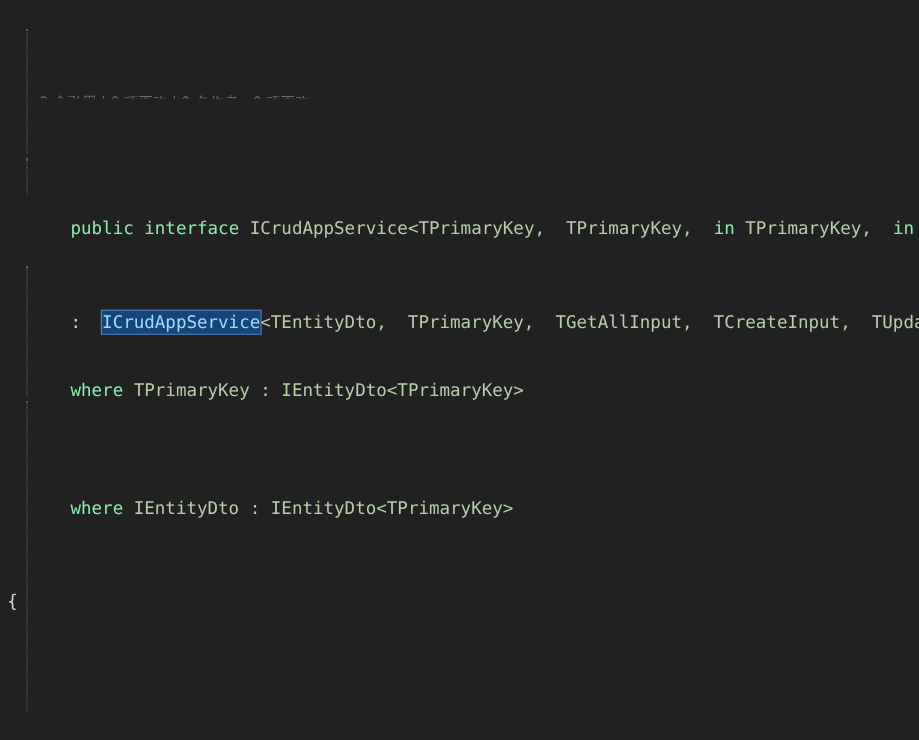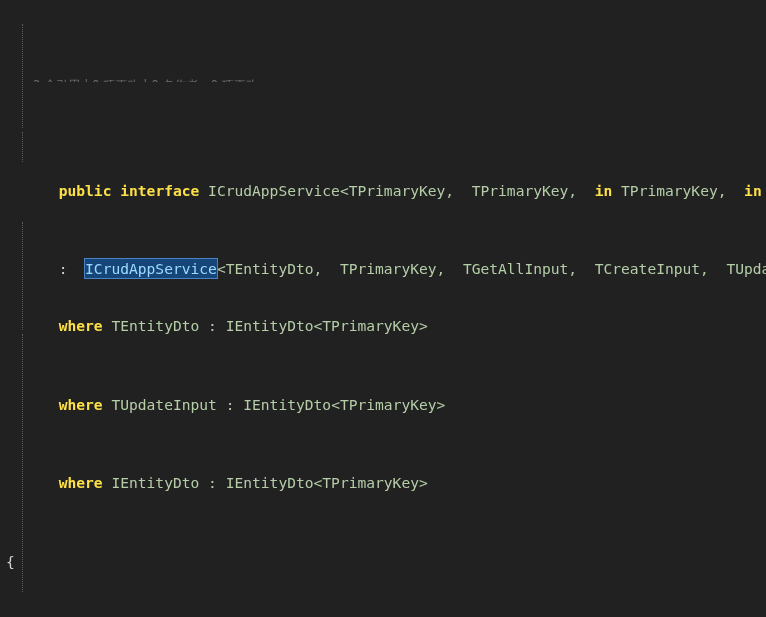--- a/index.html
+++ b/index.html
@@ -56,21 +56,21 @@
 
   
   .guide {
     position: absolute;
     width: 1px;
     border-left: 1px dotted #5a5a5a;
     left: 0;
   }
 
   
-  .kw      { color: #fde047; font-weight: bold; }   
+  .kw      { color: #86efac; }   
   .type    { color: #b5cea8; }   
   .punc    { color: #d4d4d4; }
   .brace   { color: #d4d4d4; }
 
   
   .sel {
     background: #16457a;
     outline: 1px solid #4a82c4;
     color: #9cdcfe;
     padding: 1px 0;
@@ -96,23 +96,22 @@
 
     
     <div class="line">
       <span class="kw">public</span><span class="punc"> </span><span class="kw">interface</span><span class="punc"> </span><span class="type">ICrudAppService</span><span class="type">&lt;</span><span class="type">TPrimaryKey,  TPrimaryKey,  </span><span class="kw">in</span><span class="type"> TPrimaryKey,  </span><span class="kw">in</span><span class="type"> TCreat</span>
     </div>
 
     <div class="line">
       <span class="punc">:  </span><span class="sel">ICrudAppService</span><span class="type">&lt;TEntityDto,  TPrimaryKey,  TGetAllInput,  TCreateInput,  TUpdateInput,</span>
     </div>
 
-    <div class="line">      <span class="kw">where</span><span class="type"> TEntityDto : </span><span class="type">IEntityDto</span><span class="type">&lt;TPrimaryKey&gt;</span></div>
+    <div class="line">      <span class="kw">where</span><span class="type"> TPrimaryKey : </span><span class="type">IEntityDto</span><span class="type">&lt;TPrimaryKey&gt;</span></div>
 
-    <div class="line">      <span class="kw">where</span><span class="type"> TUpdateInput : </span><span class="type">IEntityDto</span><span class="type">&lt;TPrimaryKey&gt;</span></div>
 
     <div class="line">      <span class="kw">where</span><span class="type"> IEntityDto : </span><span class="type">IEntityDto</span><span class="type">&lt;TPrimaryKey&gt;</span></div>
 
     <div class="line"><span class="brace">{</span></div>
     <div class="line blank">&nbsp;</div>
     
     
 
     
     

